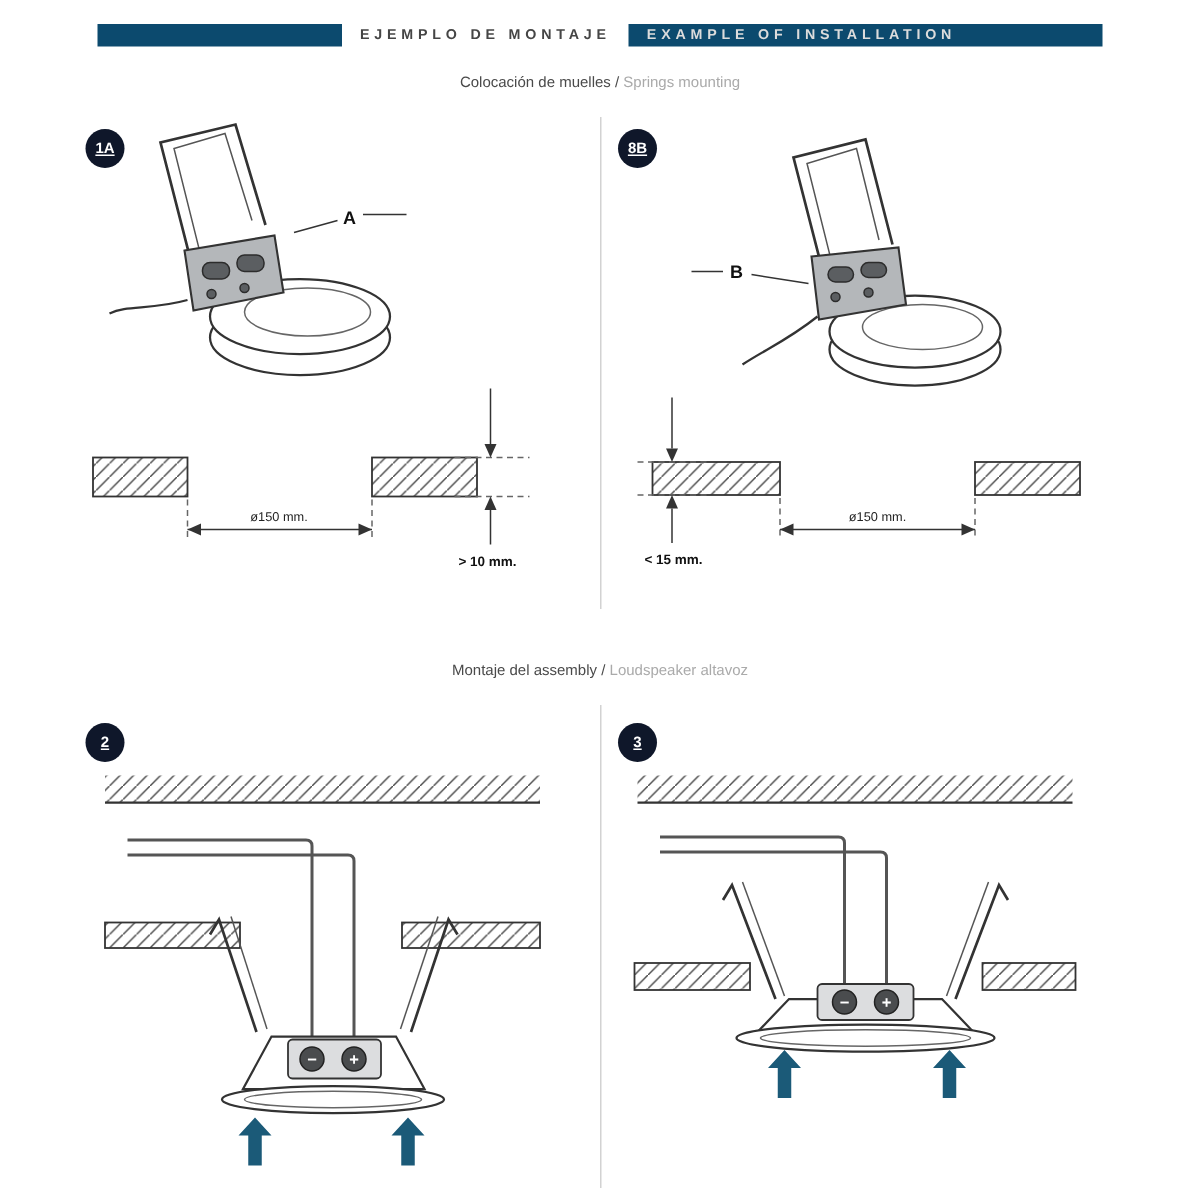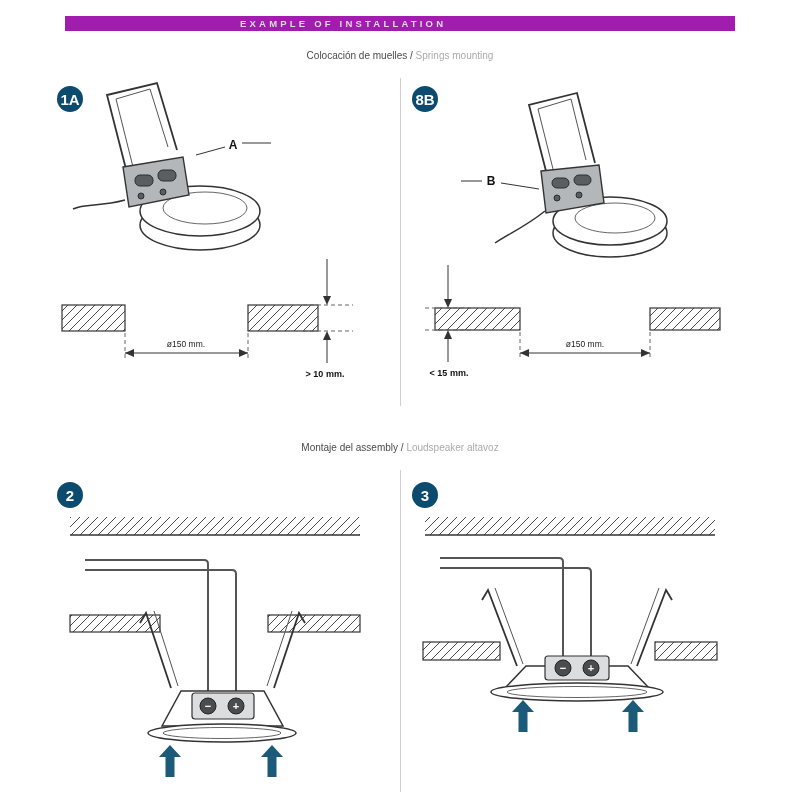--- a/index.html
+++ b/index.html
@@ -1,36 +1,36 @@
 <!DOCTYPE html>
 <html><head>
 <meta charset="utf-8">
 <style>
   html,body{margin:0;padding:0;background:#fff;font-family:"Liberation Sans",sans-serif;}
   .page{position:relative;width:800px;height:800px;background:#fff;overflow:hidden;}
 
   
   .header{position:absolute;left:65px;right:65px;top:16px;height:15px;display:flex;align-items:stretch;}
-  .hseg{background:#a21caf;}
+  .hseg{background:#0c4a6e;}
   .hseg-left{width:163px;}
   .htitle-es{display:flex;align-items:center;padding:0 12px;font-size:9.5px;font-weight:bold;
              letter-spacing:3.2px;color:#454545;white-space:nowrap;}
   .hseg-right{flex:1;display:flex;align-items:center;padding-left:12px;font-size:9.5px;font-weight:bold;
              letter-spacing:3.2px;color:#dcdcdc;white-space:nowrap;}
 
   
   .subtitle{position:absolute;left:0;width:100%;text-align:center;font-size:10px;}
   .subtitle .es{color:#4a4a4a;}
   .subtitle .en{color:#aaaaaa;}
   #subtitle-springs{top:50px;}
   #subtitle-assembly{top:442px;}
 
   
-  .badge{position:absolute;width:26px;height:26px;border-radius:50%;background:#0c4a6e;color:#fff;
-         font-weight:bold;font-size:15px;display:flex;align-items:center;justify-content:center;}
+  .badge{position:absolute;width:26px;height:26px;border-radius:50%;background:#0f172a;color:#fff;
+         font-weight:bold;font-size:10px;display:flex;align-items:center;justify-content:center;text-decoration:underline;}
 
   .vdivider{position:absolute;width:1px;background:#d2d2d2;}
 
   svg.panel{position:absolute;}
   svg text{font-family:"Liberation Sans",sans-serif;}
   .ln{stroke:#333;fill:none;stroke-width:1.5;}
   .thin{stroke:#555;fill:none;stroke-width:1;}
   .dash{stroke:#666;stroke-dasharray:4 3;stroke-width:1;fill:none;}
   .dim{stroke:#333;stroke-width:1;fill:none;}
   .tri{fill:#333;stroke:none;}
@@ -56,20 +56,21 @@
   <svg width="0" height="0" style="position:absolute" aria-hidden="true">
     <defs>
       <pattern id="hatchp" width="9" height="9" patternUnits="userSpaceOnUse">
         <path d="M0,9 L9,0" stroke="#4a4a4a" stroke-width="1"></path>
       </pattern>
     </defs>
   </svg>
 
   <div class="header">
     <div class="hseg hseg-left"></div>
+    <div class="htitle-es">EJEMPLO DE MONTAJE</div>
     <div class="hseg hseg-right">EXAMPLE OF INSTALLATION</div>
   </div>
 
   <div class="subtitle" id="subtitle-springs">
     <span class="es">Colocación de muelles /</span>
     <span class="en">Springs mounting</span>
   </div>
 
   <div class="vdivider" style="left:400px;top:78px;height:328px;"></div>
   <div class="vdivider" style="left:400px;top:470px;height:322px;"></div>

